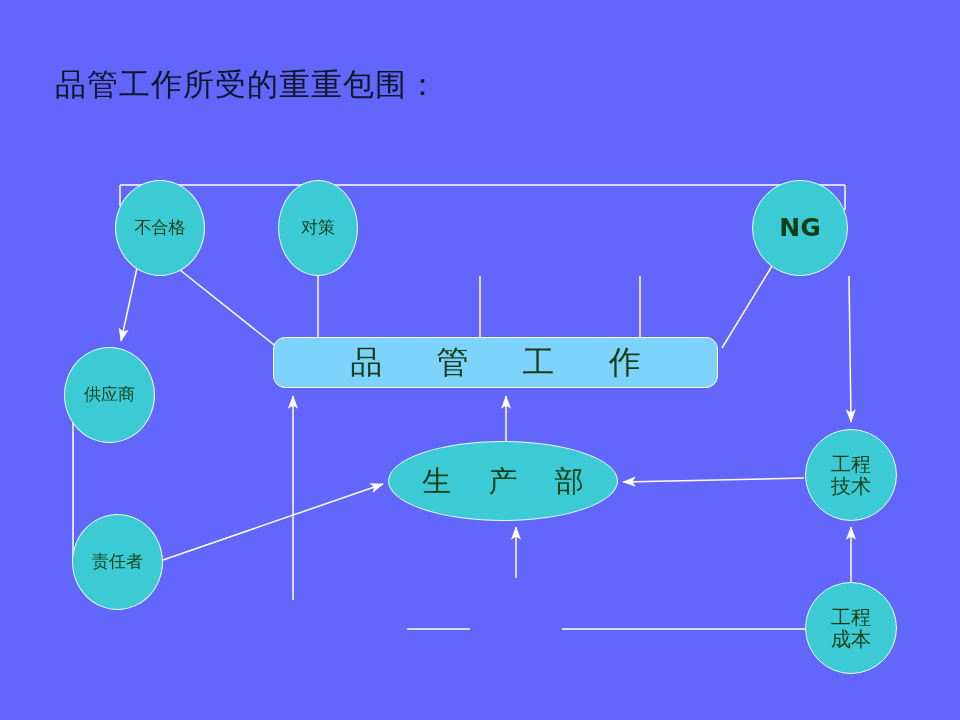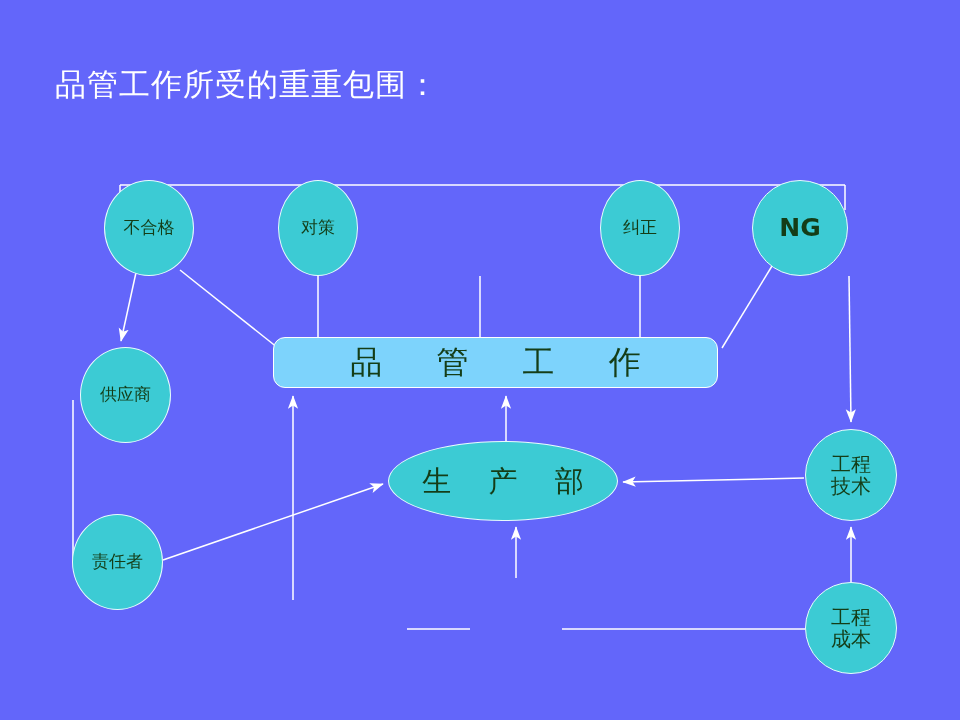--- a/index.html
+++ b/index.html
@@ -32,21 +32,21 @@
     top: 0;
     width: 960px;
     height: 720px;
   }
   .slide-title {
     position: absolute;
     left: 55px;
     top: 64px;
     font-size: 31px;
     line-height: 40px;
-    color: #ffffff;
+    color: #0f172a;
     letter-spacing: 1px;
     white-space: nowrap;
     font-family: "DejaVu Serif", "Liberation Serif", serif;
   }
   .node {
     position: absolute;
     box-sizing: border-box;
     display: flex;
     align-items: center;
     justify-content: center;
@@ -122,42 +122,39 @@
 
       <path d="M851,582 L851,527" marker-end="url(#ah)"></path>
 
       <path d="M407,629 L470,629"></path>
       <path d="M562,629 L805,629"></path>
     </g>
   </svg>
 
   <div id="nodes">
 
-    <div class="node ellipse n-small" style="left:104px; top:180px; width:90px; height:96px;">
+    <div class="node ellipse n-small" style="left:115px; top:180px; width:90px; height:96px;">
       <span class="label">不合格</span>
     </div>
 
     <div class="node ellipse n-small" style="left:278px; top:180px; width:80px; height:96px;">
       <span class="label">对策</span>
     </div>
 
 
-    <div class="node ellipse n-small" style="left:600px; top:180px; width:80px; height:96px;">
-      <span class="label">纠正</span>
-    </div>
 
     <div class="node ellipse n-ng" style="left:752px; top:180px; width:96px; height:96px;">
       <span class="label">NG</span>
     </div>
 
     <div class="node rounded-rect n-bigbox" style="left:273px; top:337px; width:445px; height:51px;">
       <span class="label">品 管 工 作</span>
     </div>
 
-    <div class="node ellipse n-small" style="left:80px; top:347px; width:91px; height:96px;">
+    <div class="node ellipse n-small" style="left:64px; top:347px; width:91px; height:96px;">
       <span class="label">供应商</span>
     </div>
 
     <div class="node ellipse n-small" style="left:72px; top:514px; width:91px; height:96px;">
       <span class="label">责任者</span>
     </div>
 
     <div class="node ellipse n-big" style="left:388px; top:441px; width:230px; height:80px;">
       <span class="label">生 产 部</span>
     </div>

